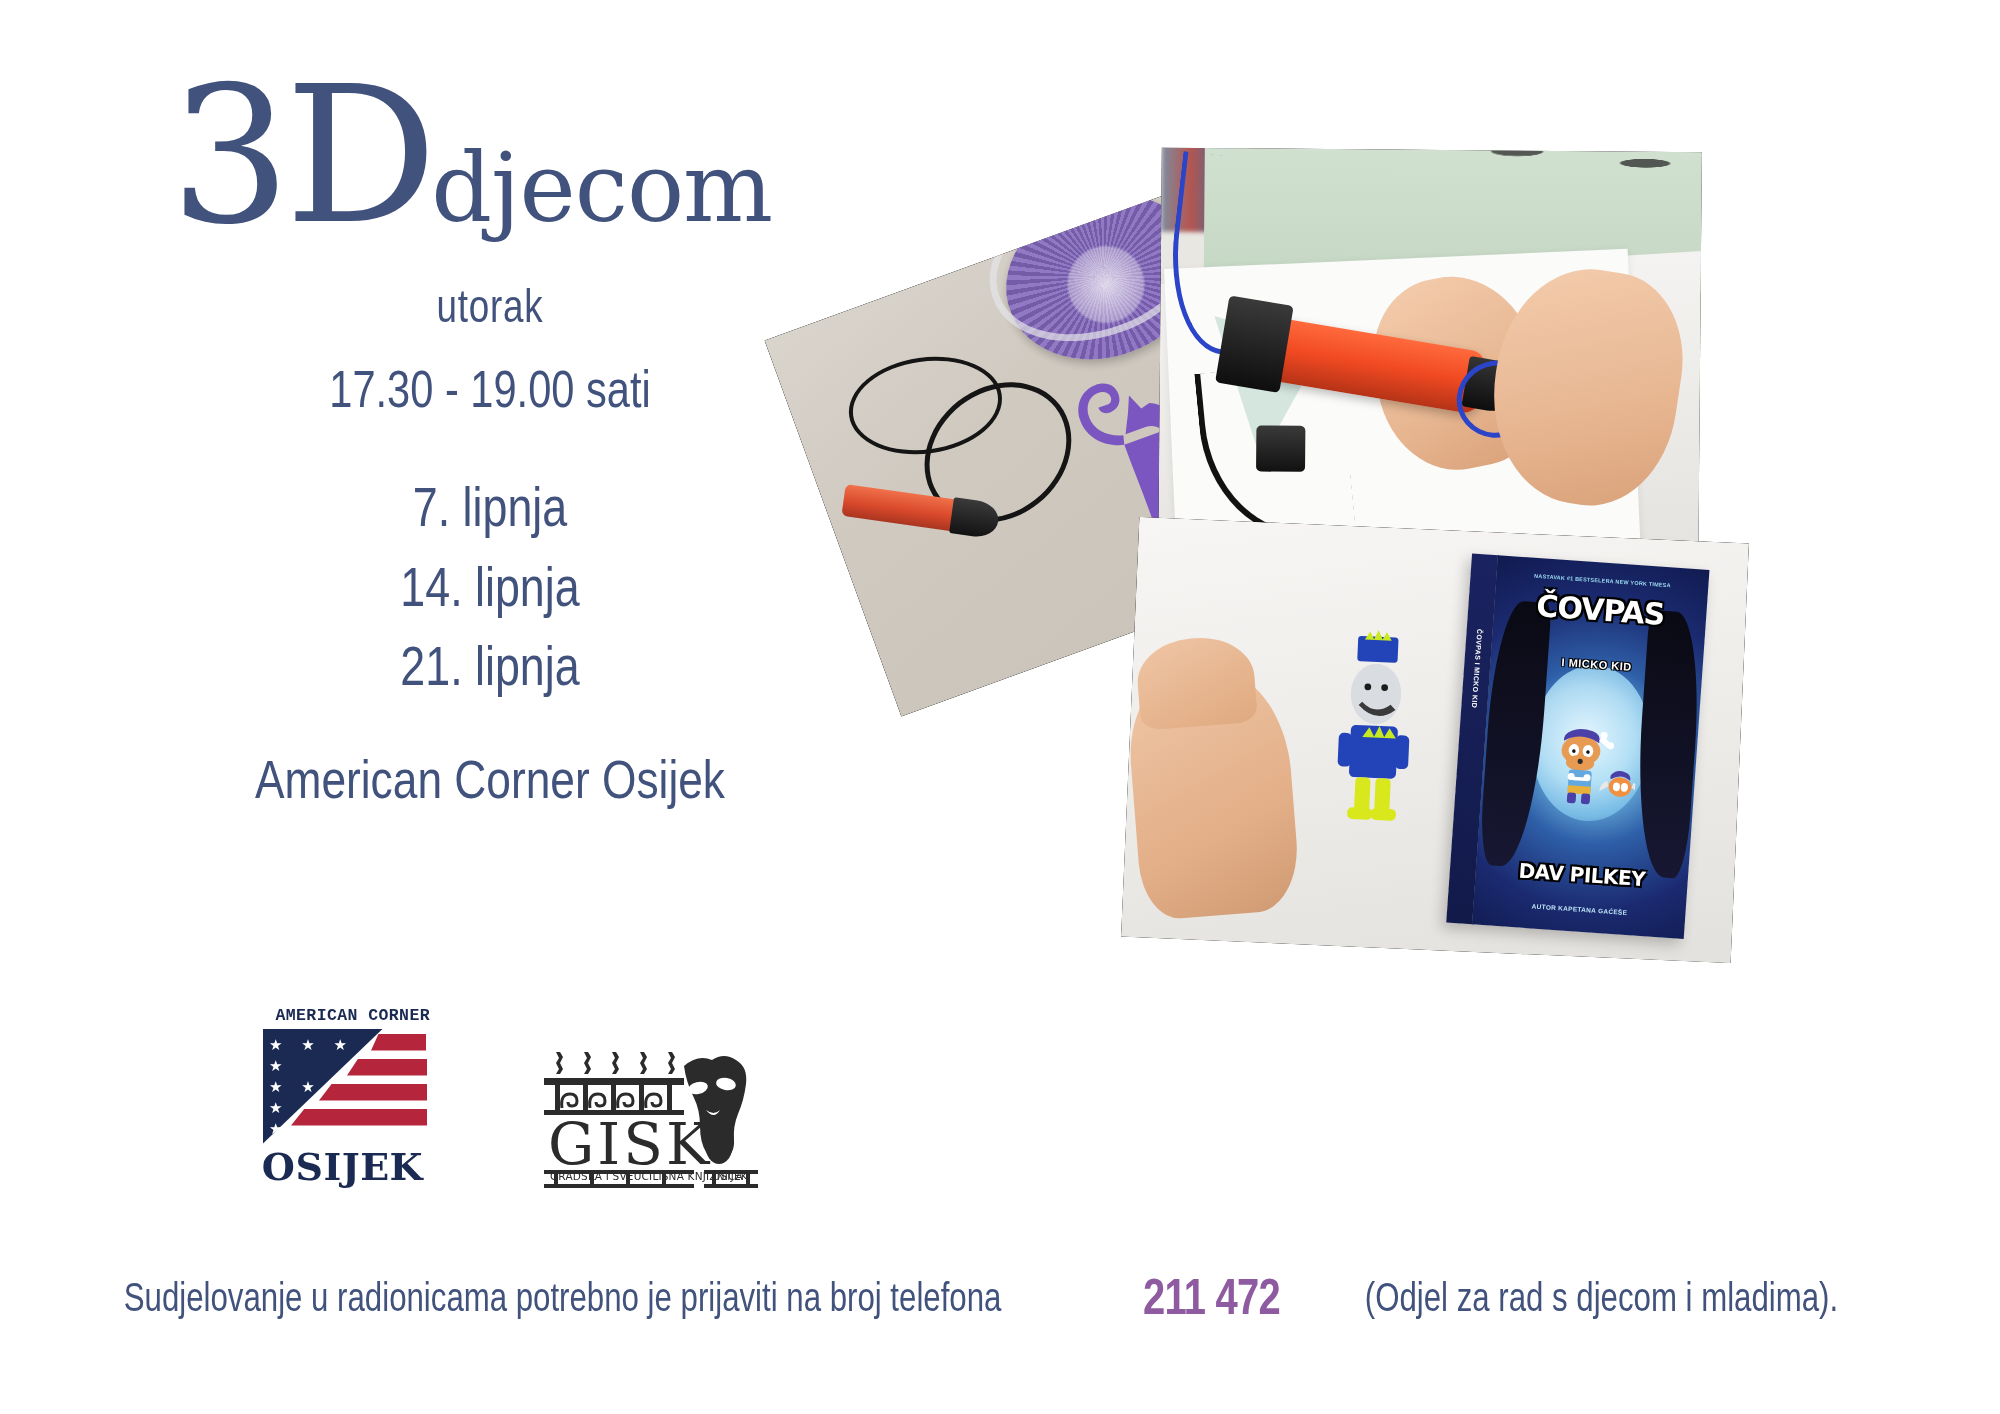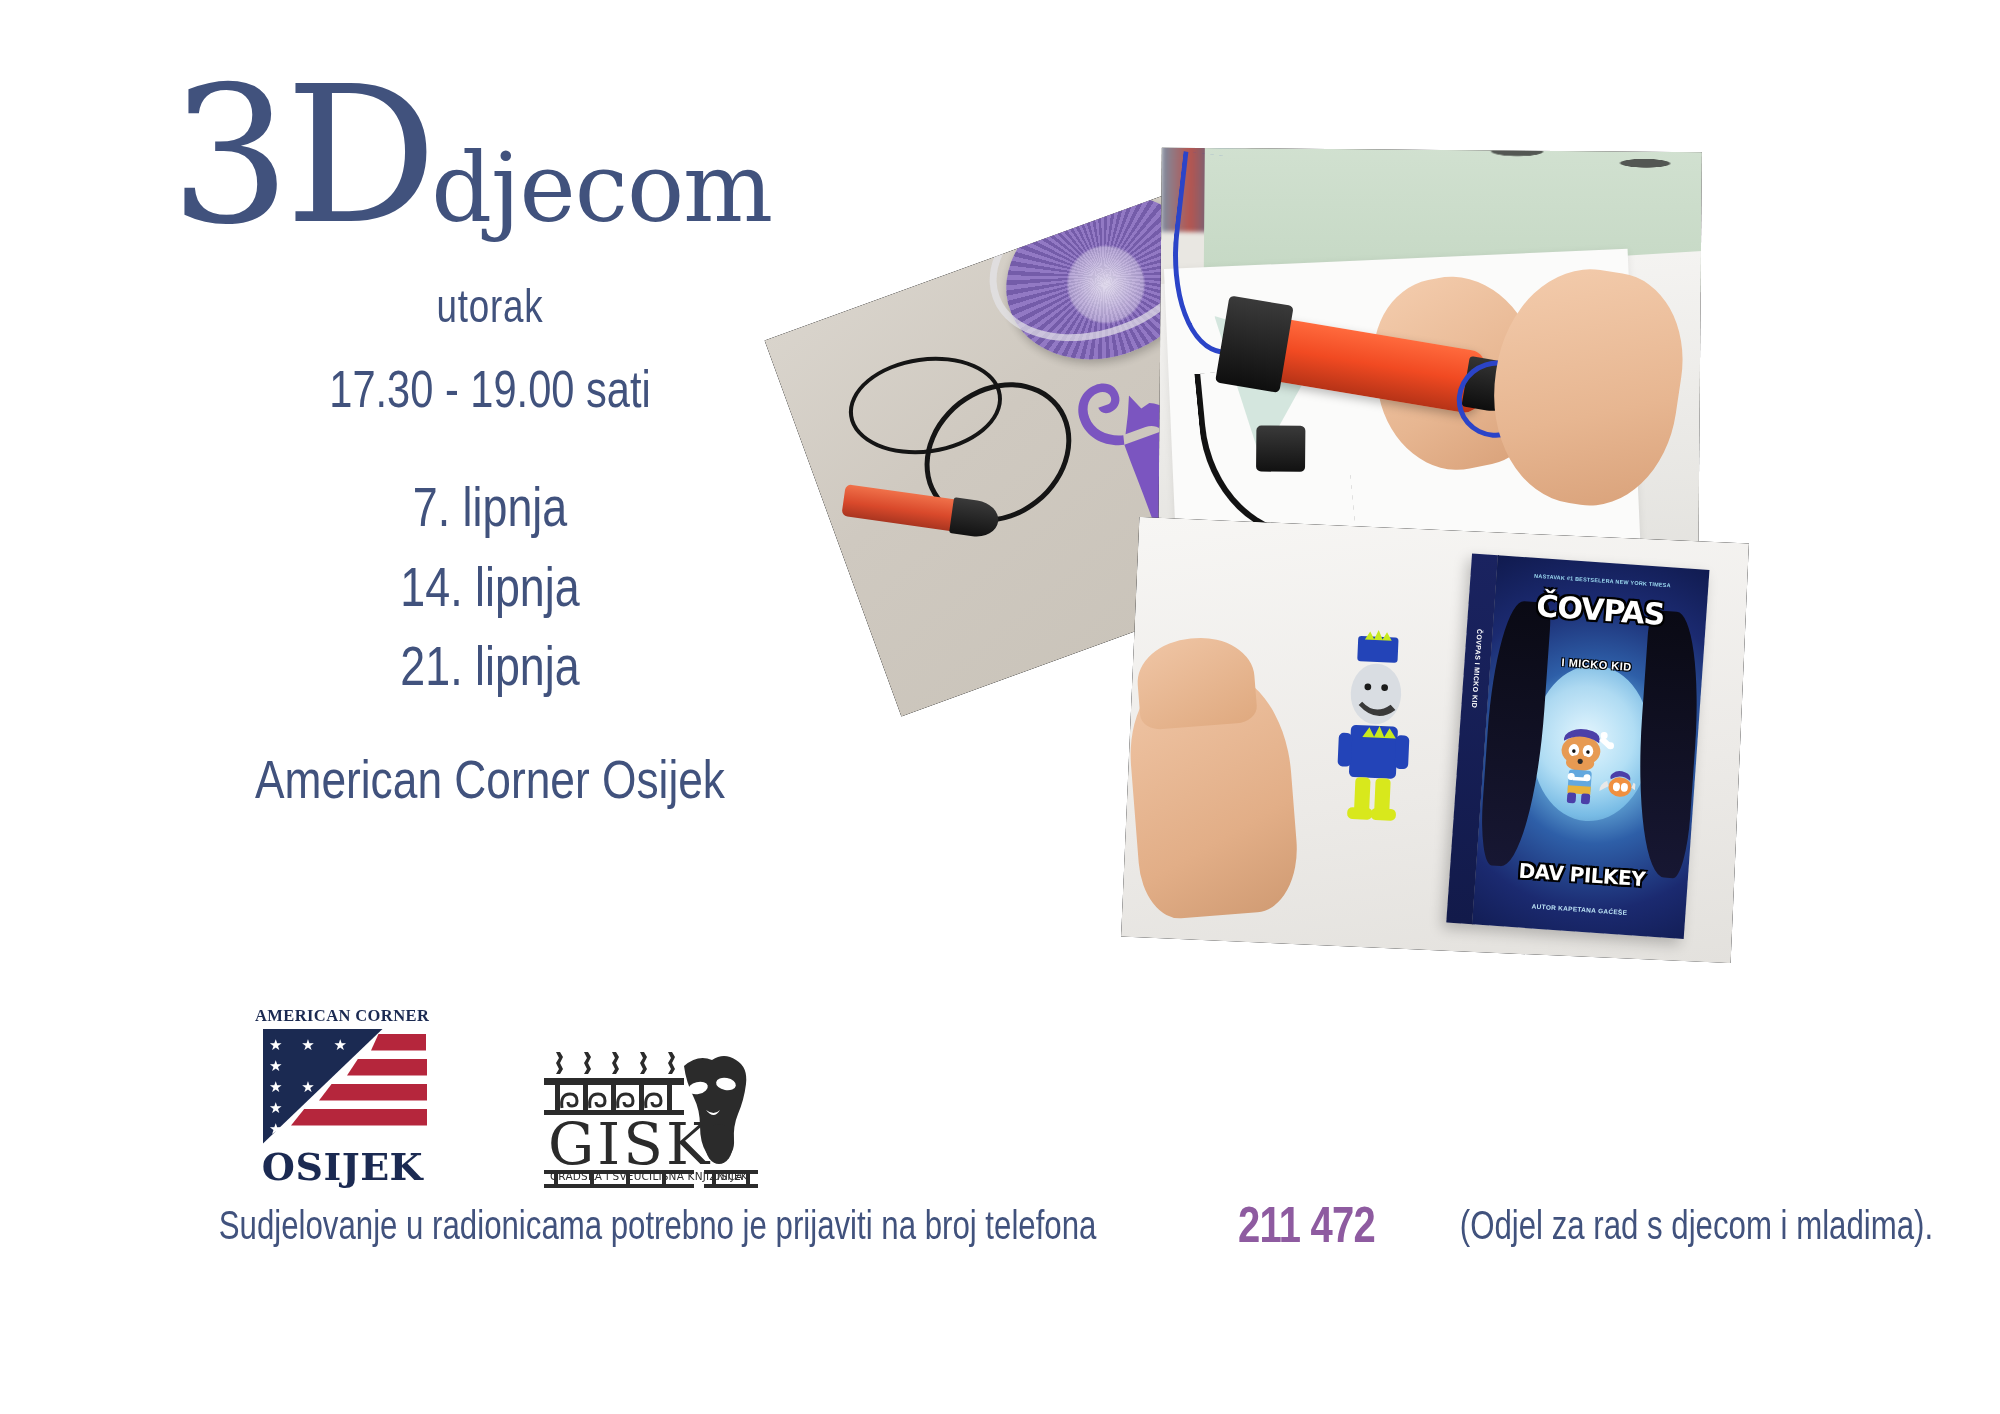--- a/index.html
+++ b/index.html
@@ -102,25 +102,25 @@
 
   
   .ac-logo {
     position: absolute;
     left: 95px;
     top: 8px;
     width: 175px;
     height: 185px;
   }
   .ac-top-text {
-    font-family: Liberation Serif, serif;
+    font-family: Liberation Mono, monospace;
     font-weight: 700;
     font-size: 16.5px;
     color: #1b2a52;
-    text-align: left;
+    text-align: right;
     letter-spacing: 0.4px;
     line-height: 1;
   }
   .ac-flag {
     position: relative;
     width: 175px;
     height: 115px;
     margin-top: 4px;
     overflow: hidden;
   }
@@ -459,24 +459,23 @@
     letter-spacing: .3px;
   }
   .bk-hero {
     position: absolute; left: 22%; top: 36%; width: 50%; height: 40%;
   }
 
   
   .footer {
     position: absolute;
     left: 0; right: 0;
-    top: 1196px;
-    text-align: right;
+    top: 1268px;
+    text-align: left;
     white-space: nowrap;
-    padding-left: 44px;
   }
   .footer .f-text {
     font-family: "Liberation Sans", sans-serif;
     color: #41527d;
     font-size: 40px;
     font-weight: 400;
     display: inline-block;
     transform: scaleX(0.78);
     transform-origin: center;
     vertical-align: middle;

